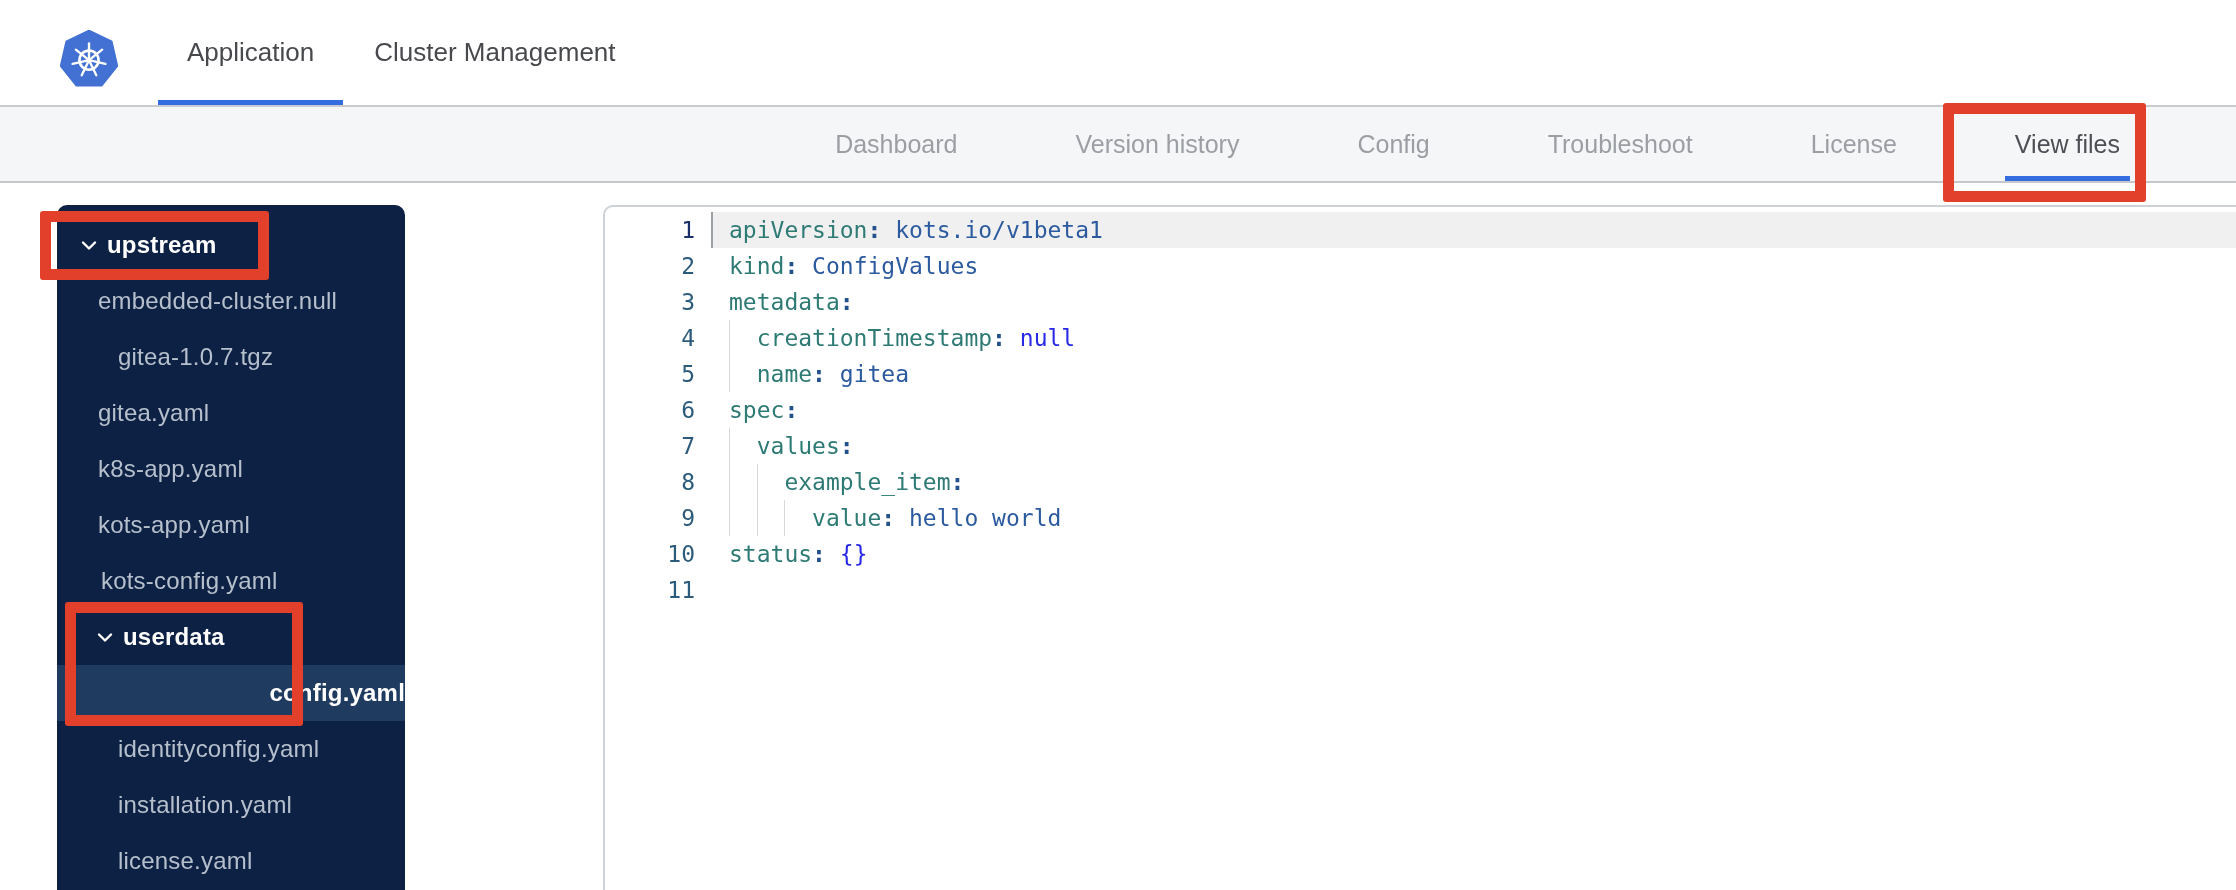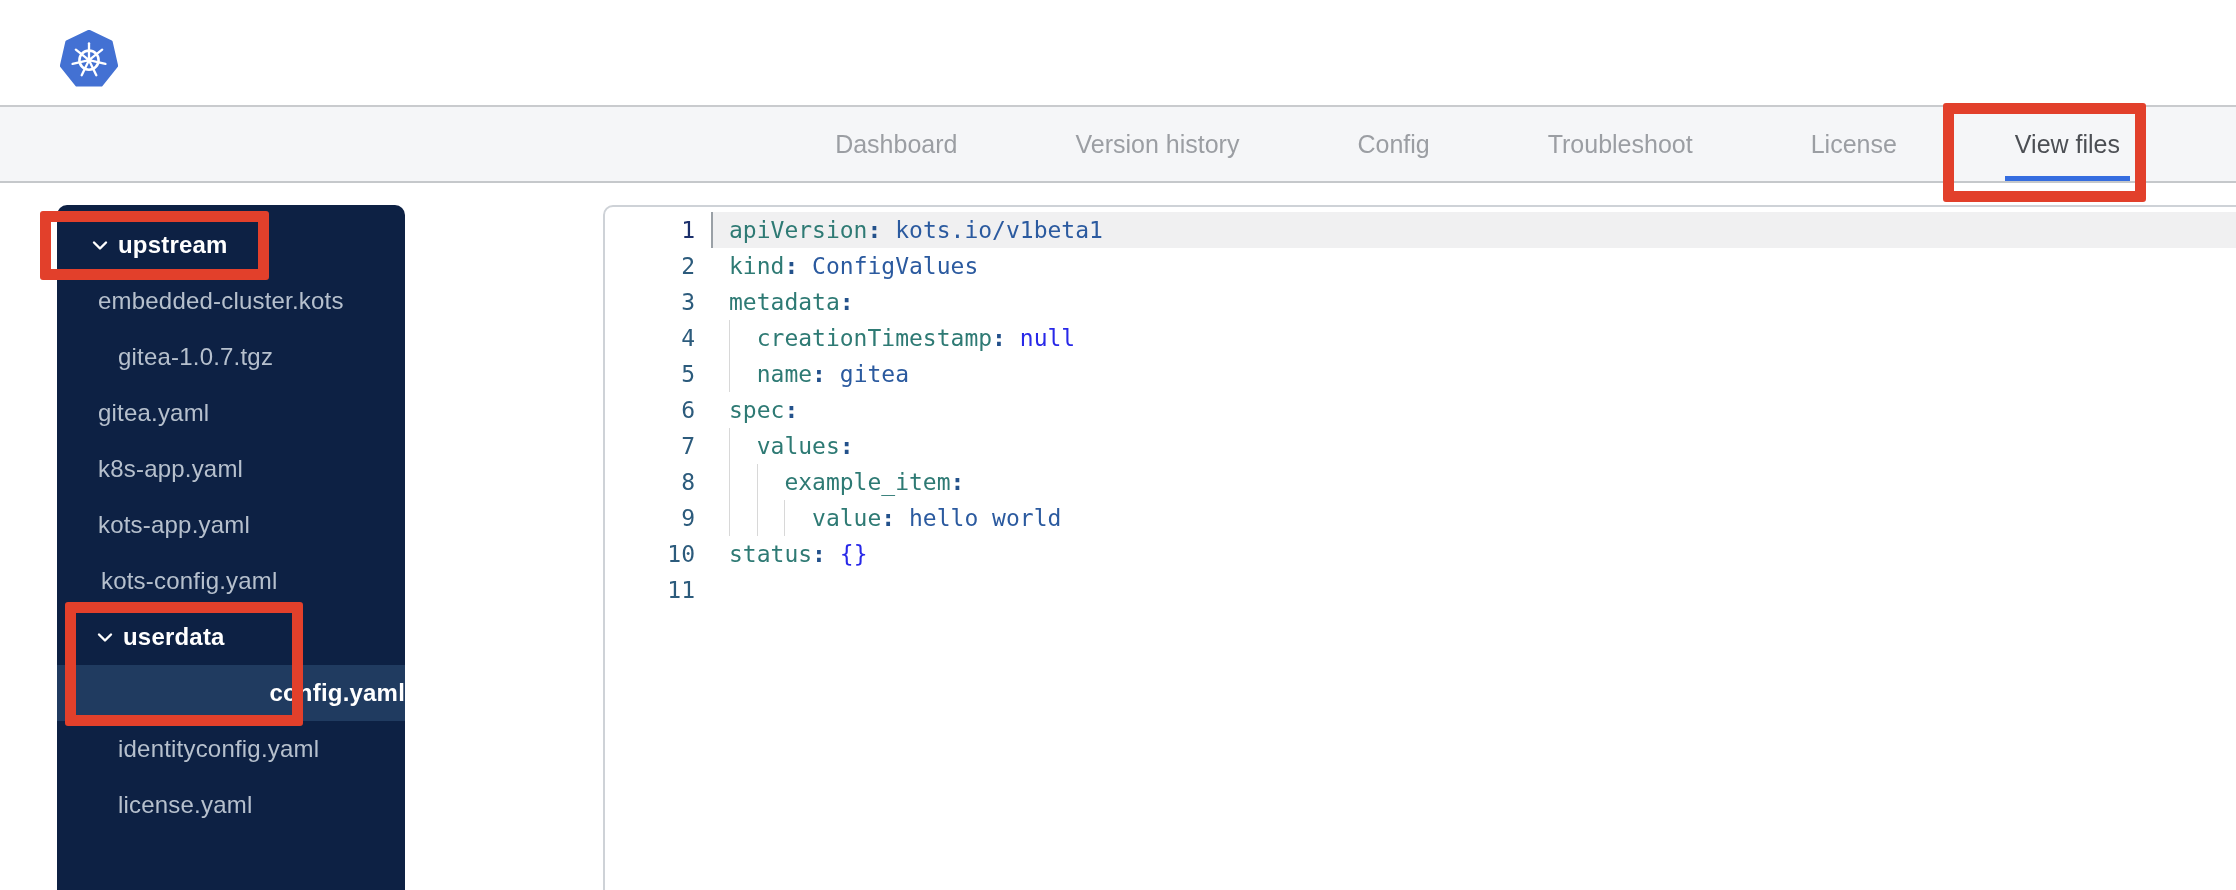--- a/index.html
+++ b/index.html
@@ -68,42 +68,46 @@
       <g stroke="#fff" stroke-width="4" stroke-linecap="round">
         <line x1="50" y1="52" x2="50" y2="23"></line>
         <line x1="50" y1="52" x2="27.3" y2="33.9"></line>
         <line x1="50" y1="52" x2="21.7" y2="58.5"></line>
         <line x1="50" y1="52" x2="37.4" y2="78.1"></line>
         <line x1="50" y1="52" x2="62.6" y2="78.1"></line>
         <line x1="50" y1="52" x2="78.3" y2="58.5"></line>
         <line x1="50" y1="52" x2="72.7" y2="33.9"></line>
       </g>
     </svg>
+    <div class="htabs">
+        <div class="htab active">Application</div>
+        <div class="htab">Cluster Management</div>
+      </div>
   </div>
 
   <div class="subnav">
       <div class="stab">Dashboard</div>
       <div class="stab">Version history</div>
       <div class="stab">Config</div>
       <div class="stab">Troubleshoot</div>
       <div class="stab">License</div>
       <div class="stab active">View files</div>
     </div>
 
   <div class="sidebar">
-      <div class="trow folder" style="padding-left: 16px; margin-left: 19px;">
+      <div class="trow folder" style="padding-left: 24px;">
         <span class="chev">
           <svg width="16" height="11" viewBox="0 0 16 11">
             <polyline points="2,2.5 8,8.5 14,2.5" fill="none" stroke="#fff" stroke-width="2.4" stroke-linecap="round" stroke-linejoin="round"></polyline>
           </svg>
         </span>
         <span>upstream</span>
       </div>
       <div class="trow" style="padding-left: 41px;">
-        <span>embedded-cluster.kots</span>
+        <span>embedded-cluster.null</span>
       </div>
       <div class="trow" style="padding-left: 41px; margin-left: 20px;">
         <span>gitea-1.0.7.tgz</span>
       </div>
       <div class="trow" style="padding-left: 41px;">
         <span>gitea.yaml</span>
       </div>
       <div class="trow" style="padding-left: 41px;">
         <span>k8s-app.yaml</span>
       </div>
@@ -119,20 +123,23 @@
             <polyline points="2,2.5 8,8.5 14,2.5" fill="none" stroke="#fff" stroke-width="2.4" stroke-linecap="round" stroke-linejoin="round"></polyline>
           </svg>
         </span>
         <span>userdata</span>
       </div>
       <div class="trow selected" style="padding-left: 61px;">
         <span>config.yaml</span>
       </div>
       <div class="trow" style="padding-left: 61px;">
         <span>identityconfig.yaml</span>
+      </div>
+      <div class="trow" style="padding-left: 61px;">
+        <span>installation.yaml</span>
       </div>
       <div class="trow" style="padding-left: 61px; align-items: center;">
         <span>license.yaml</span>
       </div>
     </div>
 
   <div class="editor">
       <div class="cline active">
         <div class="gutter">1</div>
         <div class="codetxt"><span class="tk-key">apiVersion</span><span class="tk-colon">:</span><span class="tk-val"> kots.io/v1beta1</span></div>

